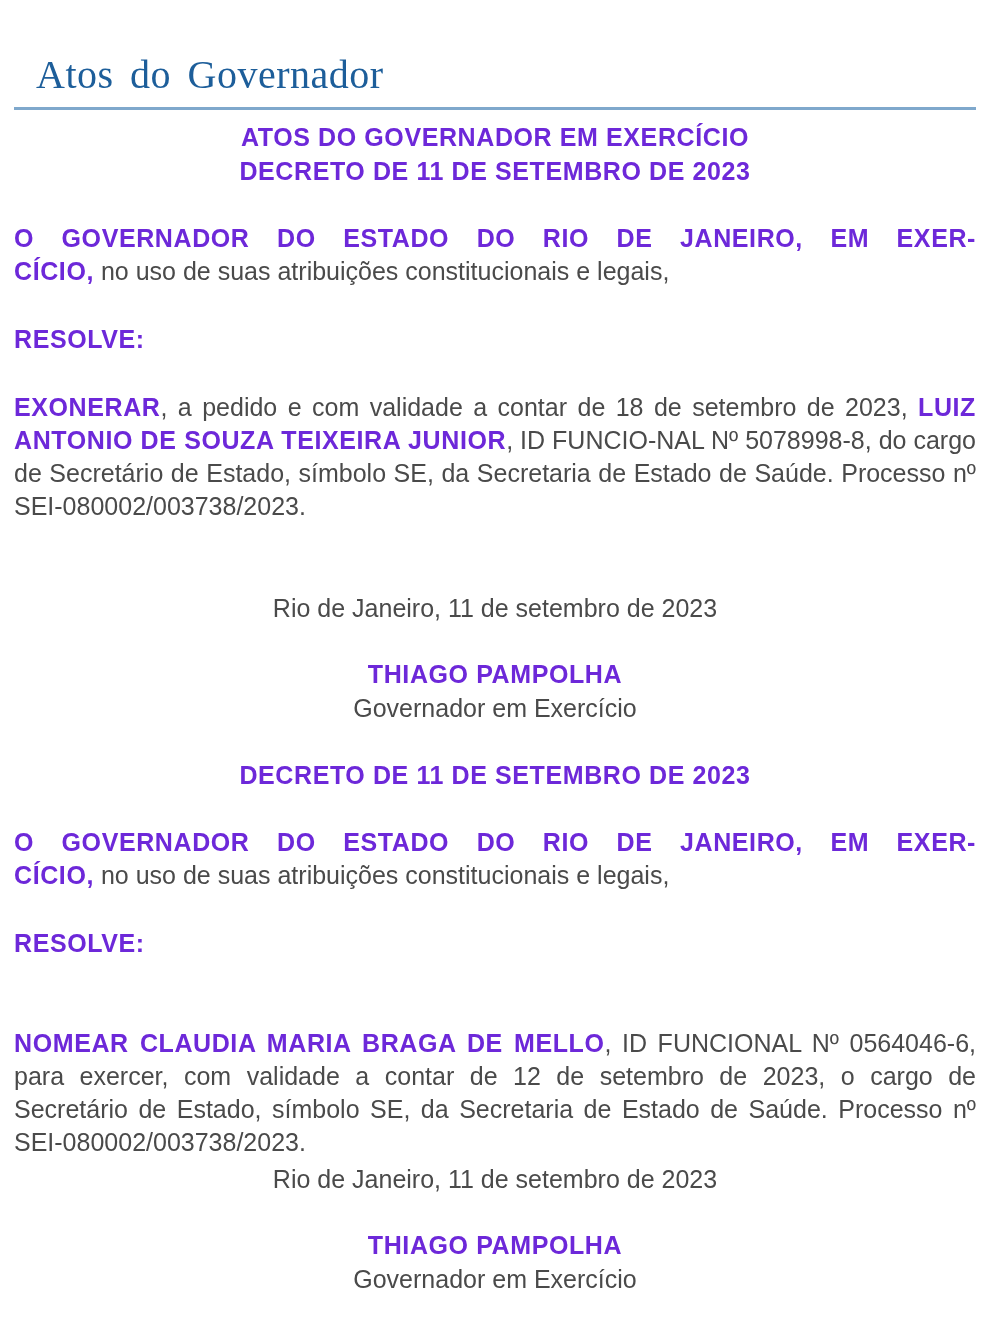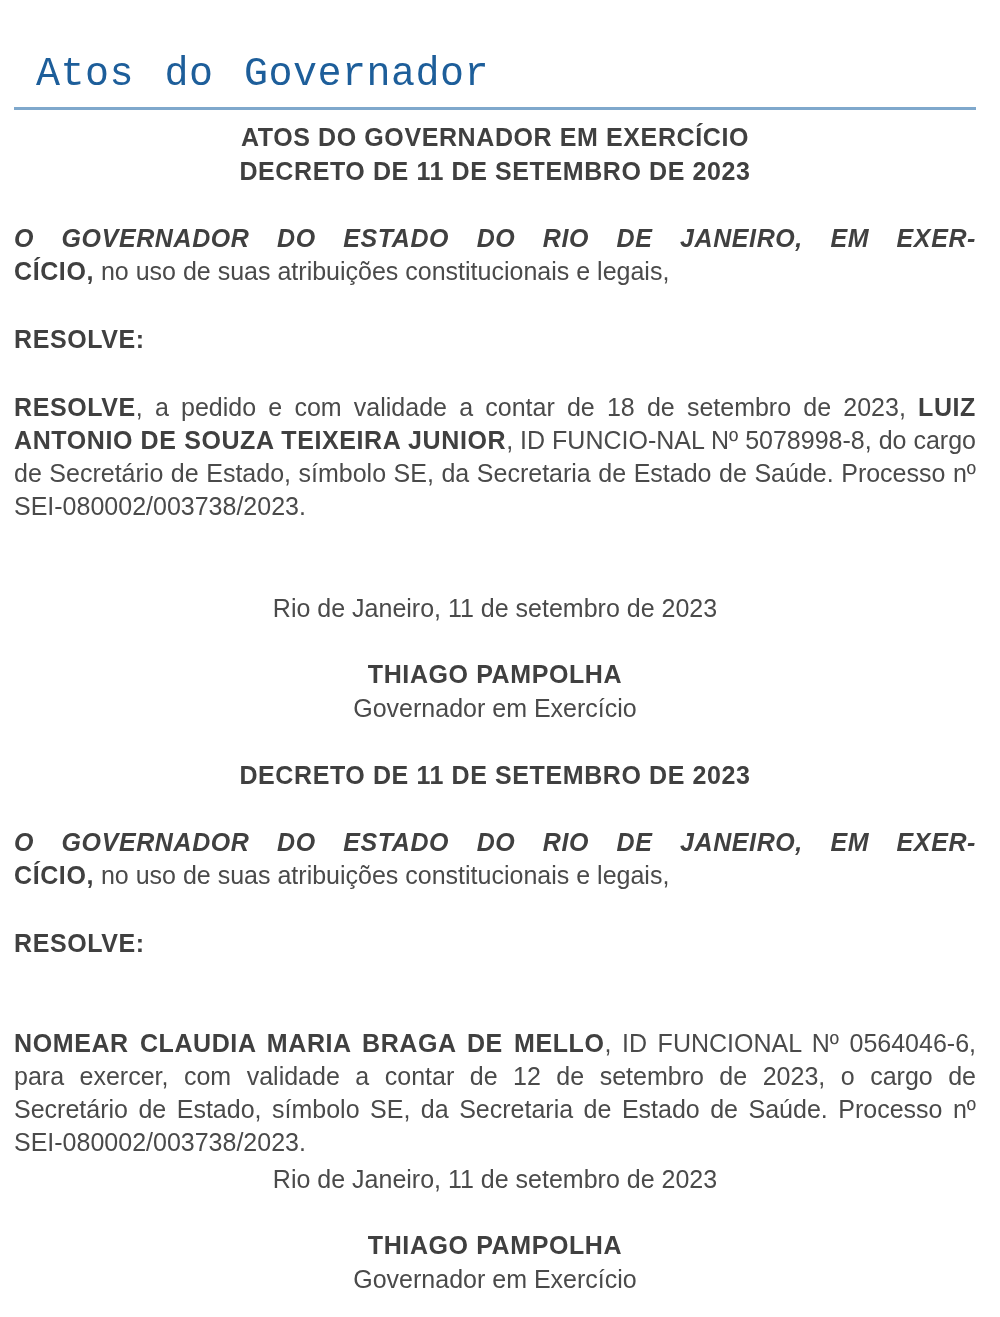--- a/index.html
+++ b/index.html
@@ -1,57 +1,57 @@
 <!DOCTYPE html>
 <html><head>
 <meta charset="utf-8">
 <style>
   html, body { margin: 0; padding: 0; background: #ffffff; }
   body { width: 1000px; height: 1317px; position: relative; overflow: hidden; }
   .page { position: absolute; left: 14px; top: 0; width: 962px; }
   .section-title {
     position: absolute; left: 36px; top: 55px;
-    font-family: Liberation Mono, monospace;
+    font-family: Liberation Serif, serif;
     font-size: 40px; color: #1d5e9a; letter-spacing: 0.5px;
     word-spacing: 6px; line-height: 1;
   }
   .rule {
     position: absolute; left: 0; top: 107px; width: 962px; height: 3px;
     background: #7fa8cc;
   }
   .txt {
     font-family: "Liberation Sans", sans-serif;
     font-size: 25px; color: #4a4a4a; line-height: 33px;
   }
-  .b { font-weight: bold; color: #404040; letter-spacing: 0.6px; }
+  .b { font-weight: bold; color: #6d28d9; letter-spacing: 0.6px; }
   .block { position: absolute; left: 0; width: 962px; }
   .center { text-align: center; }
   .justify { text-align: justify; text-align-last: left; }
-  .justify-full { text-align: justify; font-style: italic; }
+  .justify-full { text-align: justify; }
 </style>
 </head>
 <body>
 
 <div class="section-title">Atos do Governador</div>
 
 <div class="page">
   <div class="rule"></div>
 
   <div class="block txt center b" style="top:121px;">ATOS DO GOVERNADOR EM EXERCÍCIO</div>
   <div class="block txt center b" style="top:155px;">DECRETO DE 11 DE SETEMBRO DE 2023</div>
 
   <div class="block txt" style="top:222px;">
     <div class="justify-full" style="text-align-last: justify;"><span class="b">O GOVERNADOR DO ESTADO DO RIO DE JANEIRO, EM EXER-</span></div>
     <div><span class="b">CÍCIO,</span><span> no uso de suas atribuições constitucionais e legais,</span></div>
   </div>
 
   <div class="block txt b" style="top:323px;">RESOLVE:</div>
 
   <div class="block txt justify" style="top:391px;">
-    <span class="b">RESOLVE</span><span>, a pedido e com validade a contar de 18 de setembro de 2023, </span><span class="b">LUIZ ANTONIO DE SOUZA TEIXEIRA JUNIOR</span><span>, ID FUNCIO-NAL Nº 5078998-8, do cargo de Secretário de Estado, símbolo SE, da Secretaria de Estado de Saúde. Processo nº SEI-080002/003738/2023.</span>
+    <span class="b">EXONERAR</span><span>, a pedido e com validade a contar de 18 de setembro de 2023, </span><span class="b">LUIZ ANTONIO DE SOUZA TEIXEIRA JUNIOR</span><span>, ID FUNCIO-NAL Nº 5078998-8, do cargo de Secretário de Estado, símbolo SE, da Secretaria de Estado de Saúde. Processo nº SEI-080002/003738/2023.</span>
   </div>
 
   <div class="block txt center" style="top:592px;">Rio de Janeiro, 11 de setembro de 2023</div>
   <div class="block txt center b" style="top:658px;">THIAGO PAMPOLHA</div>
   <div class="block txt center" style="top:692px;">Governador em Exercício</div>
 
   <div class="block txt center b" style="top:759px;">DECRETO DE 11 DE SETEMBRO DE 2023</div>
 
   <div class="block txt" style="top:826px;">
     <div class="justify-full" style="text-align-last: justify;"><span class="b">O GOVERNADOR DO ESTADO DO RIO DE JANEIRO, EM EXER-</span></div>

